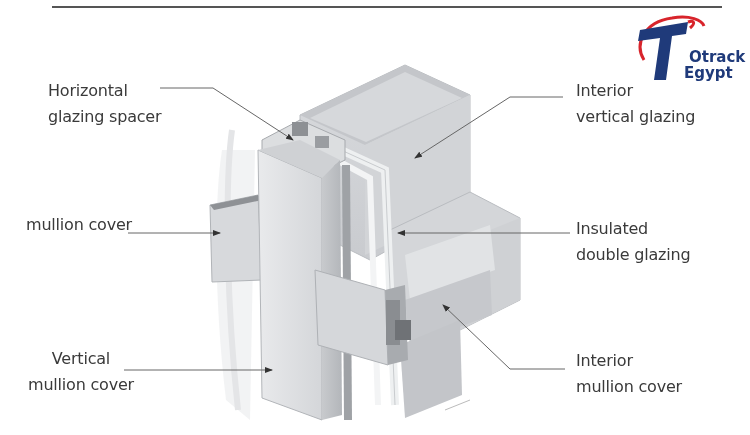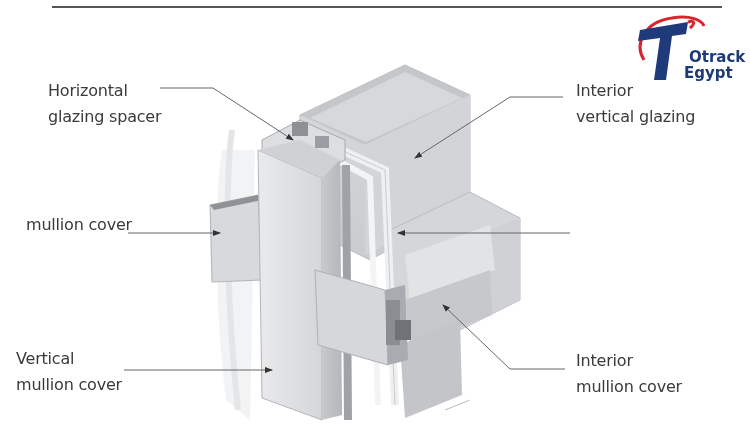--- a/index.html
+++ b/index.html
@@ -95,29 +95,31 @@
 
 <div class="label" style="left:48px; top:78px;">
   <span>Horizontal</span>
   <span>glazing spacer</span>
 </div>
 
 <div class="label" style="left:26px; top:212px;">
   <span>mullion cover</span>
 </div>
 
-<div class="label" style="left:16px; top:346px;">
+<div class="label" style="left:28px; top:346px;text-align:center;">
   <span>Vertical</span>
   <span>mullion cover</span>
 </div>
 
 <div class="label" style="left:576px; top:78px;">
   <span>Interior</span>
   <span>vertical glazing</span>
 </div>
 
 <div class="label" style="left:576px; top:216px;">
+  <span>Insulated</span>
+  <span>double glazing</span>
 </div>
 
 <div class="label" style="left:576px; top:348px;">
   <span>Interior</span>
   <span>mullion cover</span>
 </div>
 
 </body></html>

